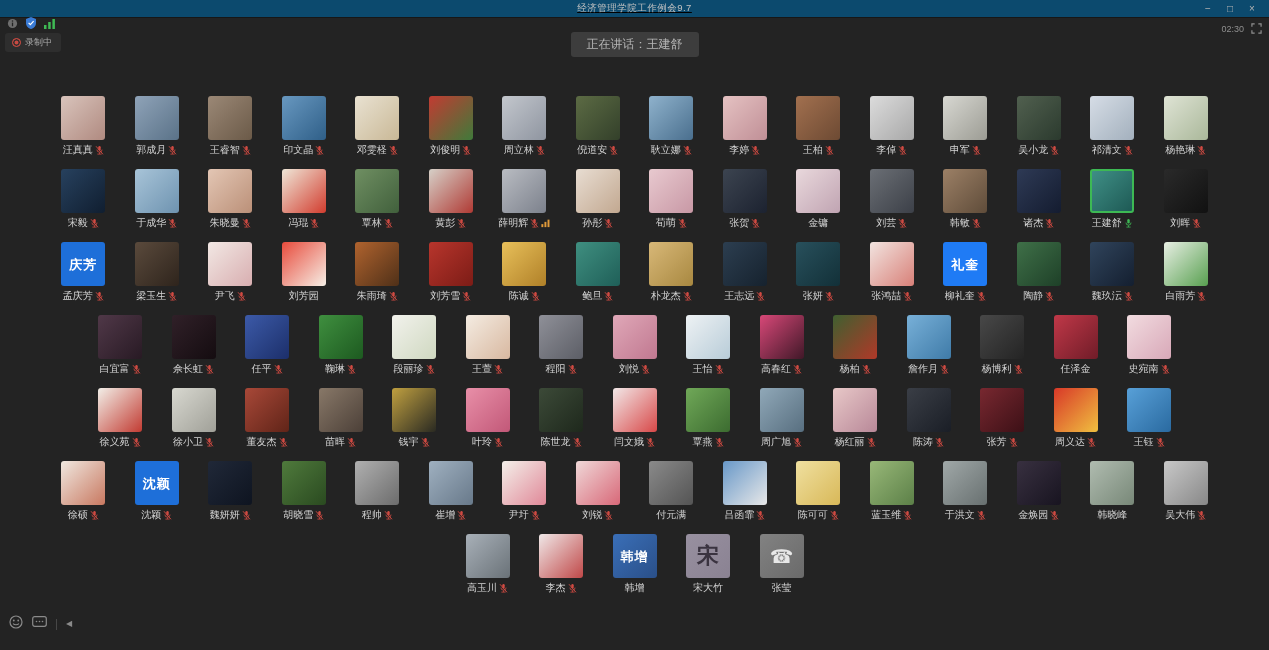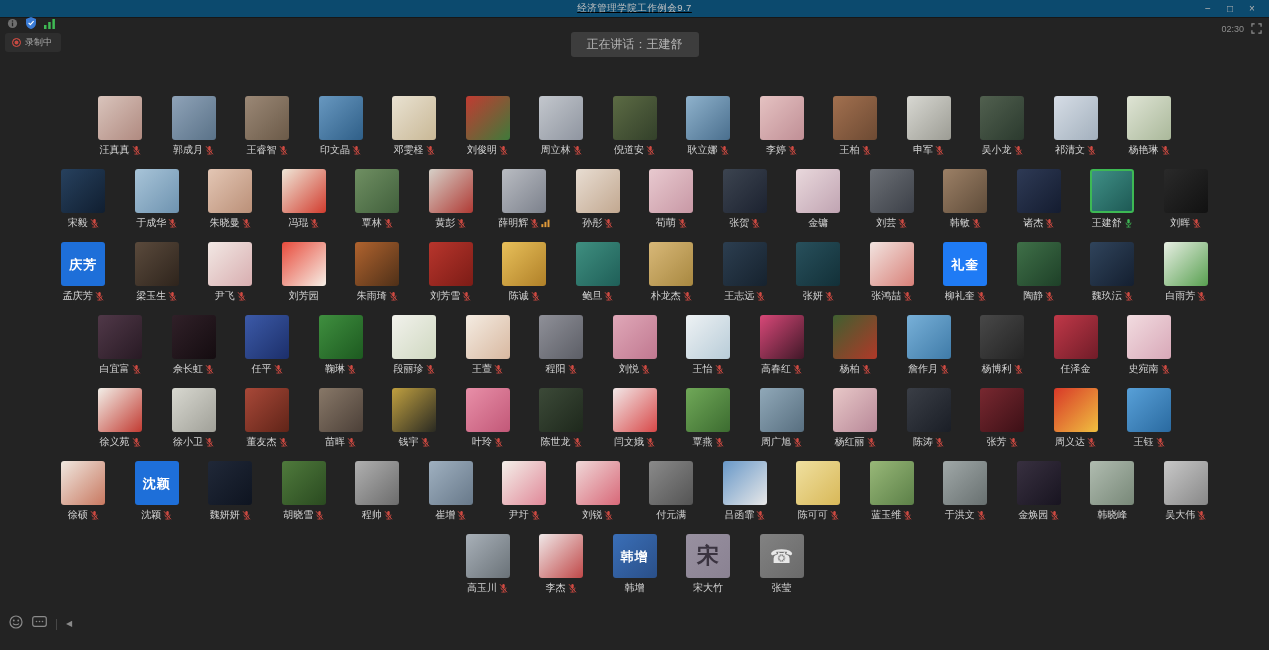--- a/index.html
+++ b/index.html
@@ -290,20 +290,35 @@
     <rect x="4.4" y="1" width="3.2" height="6" rx="1.6" fill="#d04a42"></rect>
     <path d="M2.6 5.8 a3.4 3.4 0 0 0 6.8 0" stroke="#d04a42" stroke-width="1.1" fill="none"></path>
     <line x1="6" y1="9.6" x2="6" y2="11.6" stroke="#d04a42" stroke-width="1.1"></line>
     <line x1="3.2" y1="11.8" x2="8.8" y2="11.8" stroke="#d04a42" stroke-width="1.1"></line>
     <line x1="1.4" y1="1.4" x2="10.6" y2="12" stroke="#d04a42" stroke-width="1.3"></line>
   </svg>
           </span>
         </div>
       </div>
       <div class="tile">
+        <div class="avatar" style="background: linear-gradient(135deg, rgb(220, 220, 220), rgb(168, 168, 168));"></div>
+        <div class="nrow">
+          <span class="pname">李倬</span>
+          <span class="micwrap">
+            <svg width="9" height="11" viewBox="0 0 12 14">
+    <rect x="4.4" y="1" width="3.2" height="6" rx="1.6" fill="#d04a42"></rect>
+    <path d="M2.6 5.8 a3.4 3.4 0 0 0 6.8 0" stroke="#d04a42" stroke-width="1.1" fill="none"></path>
+    <line x1="6" y1="9.6" x2="6" y2="11.6" stroke="#d04a42" stroke-width="1.1"></line>
+    <line x1="3.2" y1="11.8" x2="8.8" y2="11.8" stroke="#d04a42" stroke-width="1.1"></line>
+    <line x1="1.4" y1="1.4" x2="10.6" y2="12" stroke="#d04a42" stroke-width="1.3"></line>
+  </svg>
+          </span>
+        </div>
+      </div>
+      <div class="tile">
         <div class="avatar" style="background: linear-gradient(135deg, rgb(216, 216, 210), rgb(156, 156, 148));"></div>
         <div class="nrow">
           <span class="pname">申军</span>
           <span class="micwrap">
             <svg width="9" height="11" viewBox="0 0 12 14">
     <rect x="4.4" y="1" width="3.2" height="6" rx="1.6" fill="#d04a42"></rect>
     <path d="M2.6 5.8 a3.4 3.4 0 0 0 6.8 0" stroke="#d04a42" stroke-width="1.1" fill="none"></path>
     <line x1="6" y1="9.6" x2="6" y2="11.6" stroke="#d04a42" stroke-width="1.1"></line>
     <line x1="3.2" y1="11.8" x2="8.8" y2="11.8" stroke="#d04a42" stroke-width="1.1"></line>
     <line x1="1.4" y1="1.4" x2="10.6" y2="12" stroke="#d04a42" stroke-width="1.3"></line>

